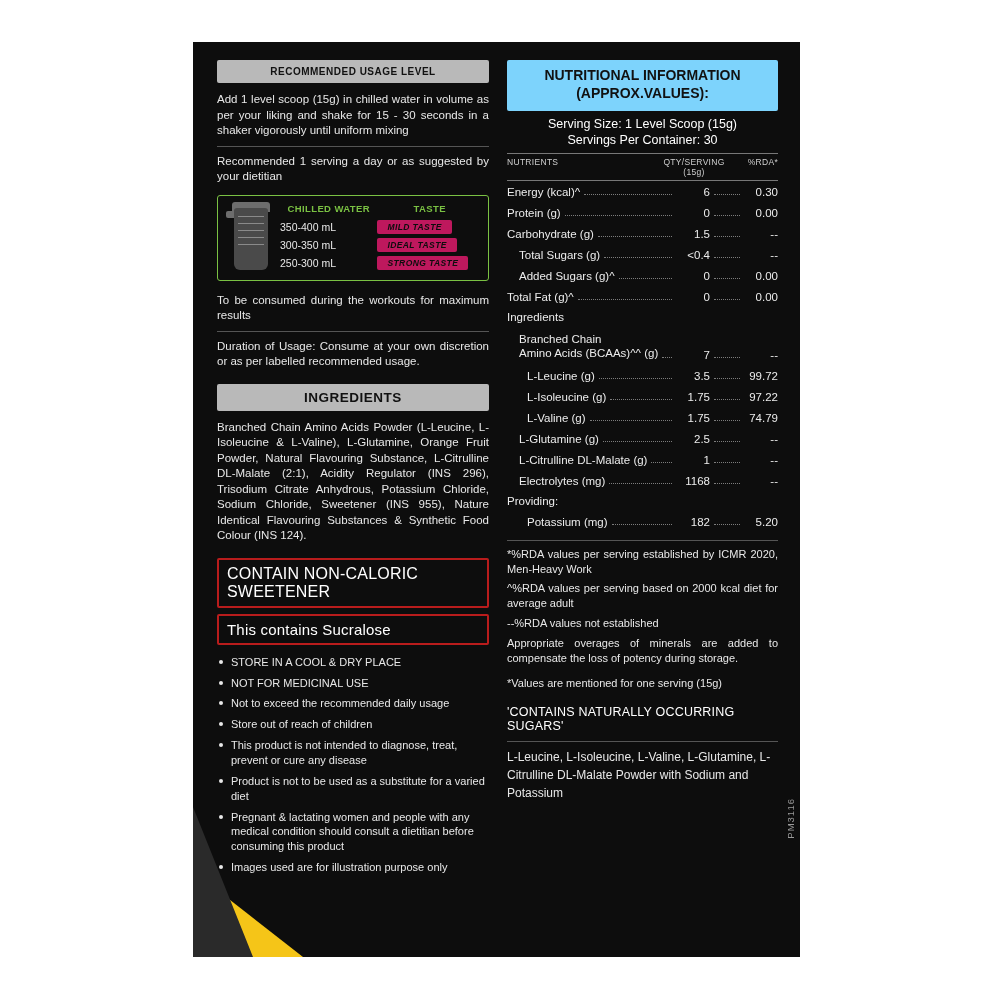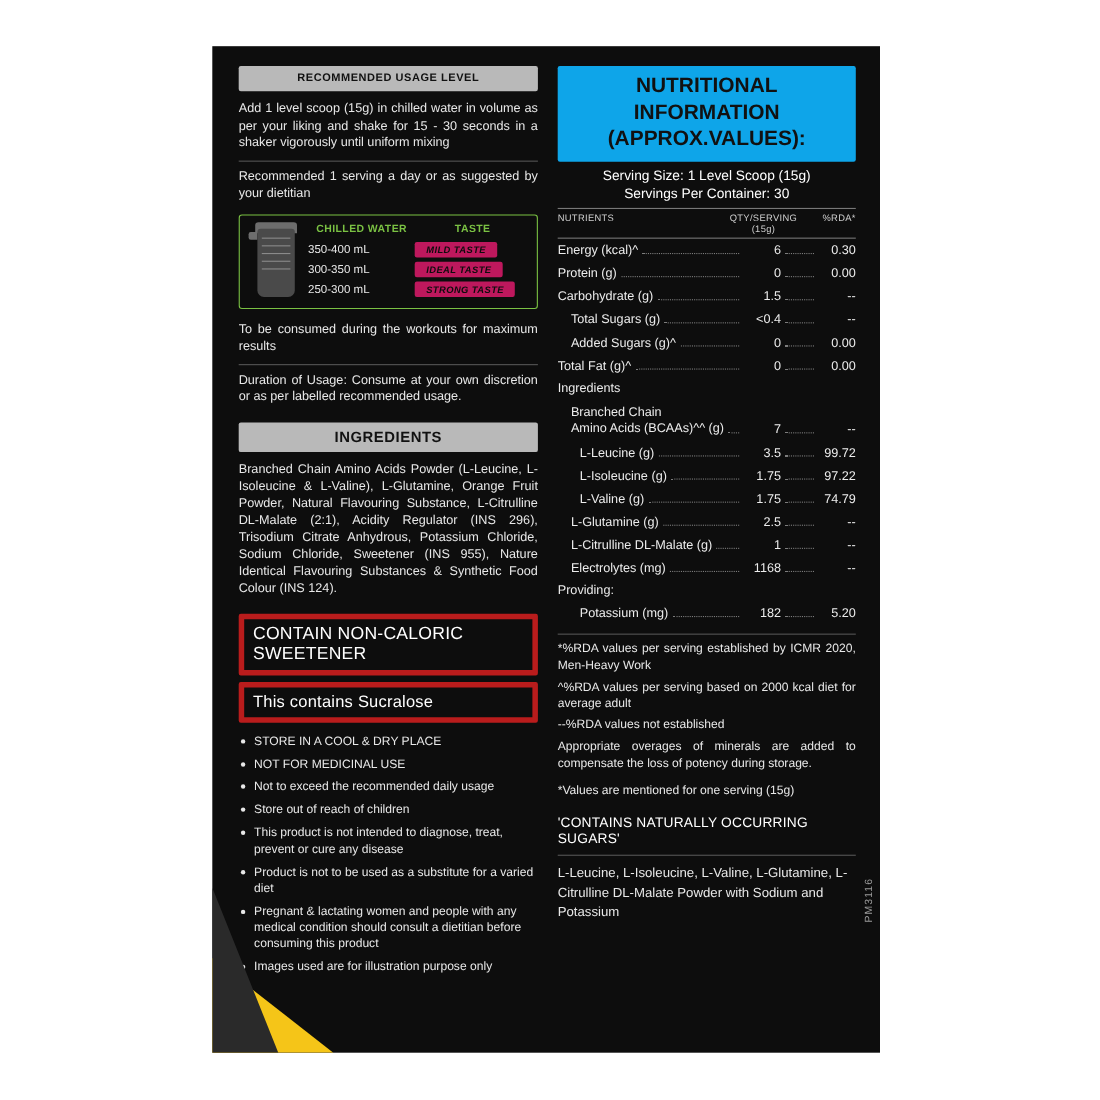--- a/index.html
+++ b/index.html
@@ -19,27 +19,27 @@
   .sh-body{position:absolute;left:10px;top:6px;width:34px;height:62px;background:#4a4a4a;border-radius:3px 3px 6px 6px;}
   .sh-cap{position:absolute;left:8px;top:0px;width:38px;height:10px;background:#6d6d6d;border-radius:3px 3px 0 0;}
   .sh-lines{position:absolute;left:14px;top:14px;width:26px;height:40px;}
   .sh-lines div{height:1px;background:#8a8a8a;margin-bottom:6px;}
   .sh-tab{position:absolute;left:2px;top:9px;width:8px;height:7px;background:#6d6d6d;border-radius:2px 0 0 2px;}
   .tblwrap{flex:1;}
   .tbl{width:100%;border-collapse:collapse;}
   .tbl th{font-size:9.5px;color:#7ac143;font-weight:bold;letter-spacing:.4px;padding-bottom:4px;text-align:center;}
   .tbl td{font-size:10.5px;color:#e8e8e8;text-align:left;padding:2px 0;}
   .pill{display:inline-block;background:#be185d;color:#0d0d0d;font-size:8.5px;font-weight:bold;letter-spacing:.4px;padding:2px 10px;border-radius:2px;font-style:italic;}
-  .boxline{border:5px solid #b91c1c;border-radius:2px;padding:5px 8px;color:#fff;font-size:15px;margin-top:8px;letter-spacing:.2px;}
+  .boxline{border:2px solid #b91c1c;border-radius:2px;padding:5px 8px;color:#fff;font-size:15px;margin-top:8px;letter-spacing:.2px;}
   ul.bul{list-style:none;margin:10px 0 0 0;padding:0;}
   ul.bul li{position:relative;padding-left:14px;color:#e8e8e8;font-size:11px;line-height:1.35;margin-bottom:6px;}
   ul.bul li:before{content:"";position:absolute;left:2px;top:5px;width:4px;height:4px;background:#e8e8e8;border-radius:50%;}
   .upper{text-transform:uppercase;}
   
-  .ni{background:#0ea5e9;color:#111;text-align:center;font-weight:bold;padding:7px 4px 9px;border-radius:2px;font-size:19px;line-height:1.25;}
+  .ni{background:#7dd3fc;color:#111;text-align:center;font-weight:bold;padding:7px 4px 9px;border-radius:2px;font-size:14px;line-height:1.25;}
   .serv{color:#fff;text-align:center;font-size:12.5px;margin-top:6px;}
   .serv div{margin:2px 0;}
   .nhead{display:flex;border-top:1px solid #777;border-bottom:1px solid #777;padding:3px 0;margin-top:6px;color:#cfcfcf;font-size:8.5px;letter-spacing:.3px;}
   .nhead .c1{flex:1;}
   .nhead .c2{width:84px;text-align:center;}
   .nhead .c3{width:42px;text-align:right;}
   .nrow{display:flex;align-items:flex-end;color:#ececec;font-size:11.5px;padding:5px 0 4px;}
   .nrow .nm{white-space:nowrap;}
   .nrow .dots{flex:1;border-bottom:1px dotted #7d7d7d;margin:0 4px 3px 4px;height:1px;}
   .nrow .v{width:34px;text-align:right;}

